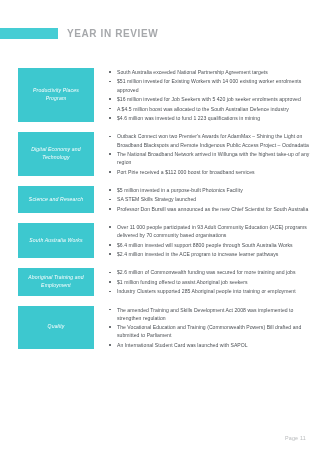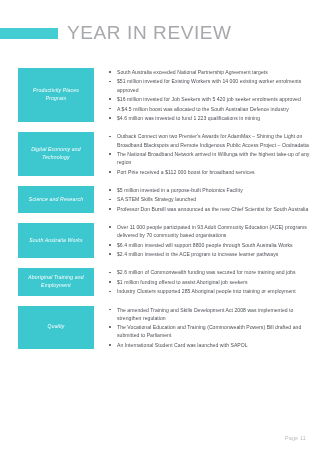--- a/index.html
+++ b/index.html
@@ -26,24 +26,24 @@
     align-items: center;
   }
   .header-bar {
     width: 58px;
     height: 11px;
     background: #45cdd4;
     flex: 0 0 auto;
   }
   .header-title {
     margin-left: 9px;
-    font-size: 19px;
+    font-size: 10px;
     letter-spacing: 0.6px;
     color: #a6a8ab;
-    font-weight: 400;
+    font-weight: 700;
     white-space: nowrap;
   }
 
   
   .review-list {
     position: absolute;
     top: 68px;
     left: 0;
     width: 320px;
   }

